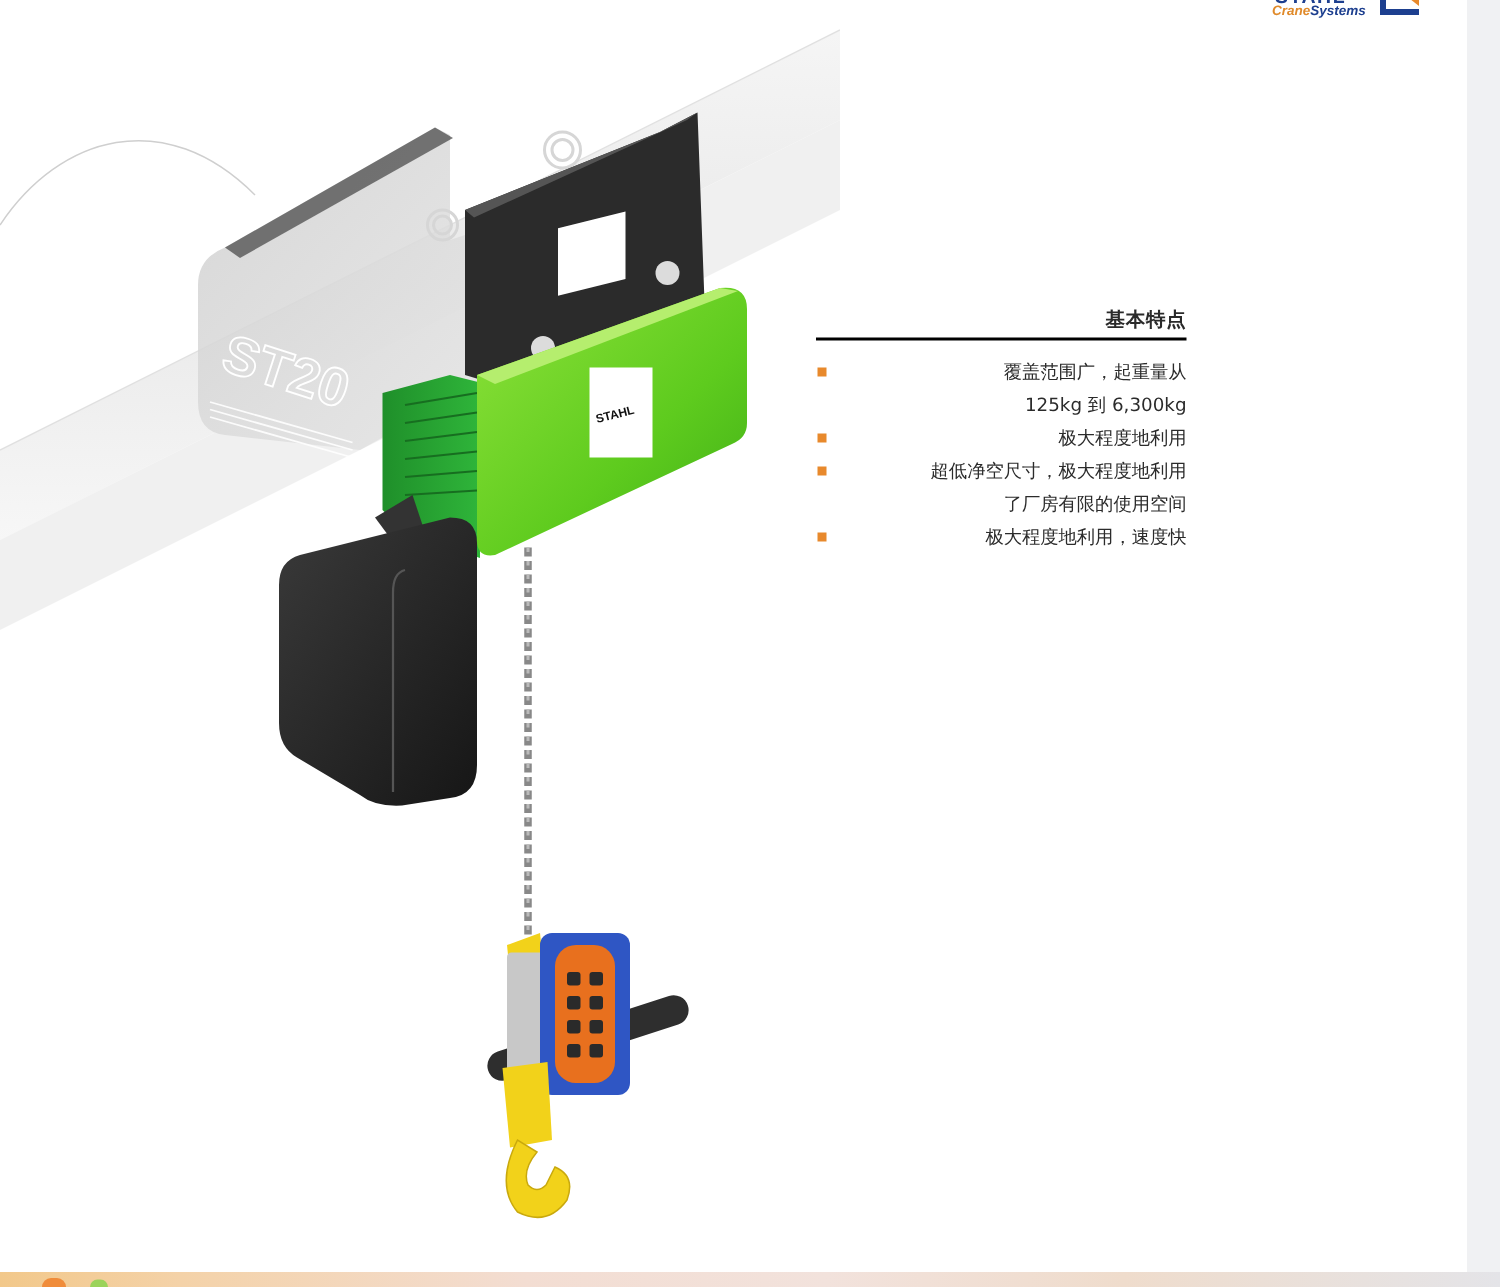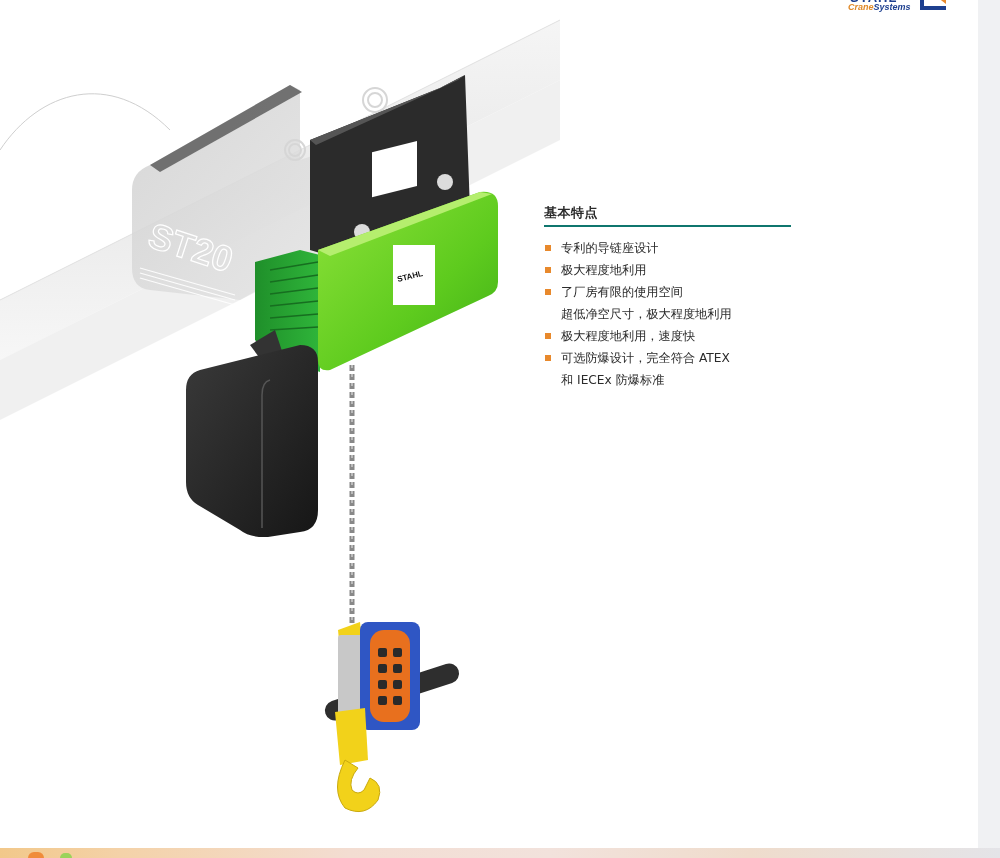--- a/index.html
+++ b/index.html
@@ -1,33 +1,33 @@
 <!DOCTYPE html>
 <html><head>
 <meta charset="utf-8">
 <style>
   html, body { margin:0; padding:0; }
   body { width:1000px; height:858px; position:relative; overflow:hidden; background:#ffffff; font-family:"DejaVu Sans", sans-serif; }
-  .page { position:absolute; left:0; top:0; width:978px; height:848px; background:#ffffff; overflow:hidden; }
+  .page { position:absolute; left:0; top:0; width:978px; height:848px; background:#ffffff; overflow:hidden;text-align:right; }
   .right-strip { position:absolute; left:978px; top:0; width:22px; height:858px; background:#f0f1f3; }
   .bottom-strip { position:absolute; left:0; top:848px; width:1000px; height:10px;
     background:linear-gradient(90deg,#f2c88a 0%,#f4d2a8 12%,#f3ddd2 35%,#f2e2dc 55%,#efdccc 75%,#e4e4e8 100%); }
   .bottom-dot1 { position:absolute; left:28px; top:852px; width:16px; height:6px; border-radius:8px 8px 0 0; background:#f08c3a; }
   .bottom-dot2 { position:absolute; left:60px; top:853px; width:12px; height:5px; border-radius:6px 6px 0 0; background:#9bd35a; }
 
   
   .logo { position:absolute; left:840px; top:-6px; width:115px; height:22px; }
   .logo .brand { position:absolute; left:10px; top:-4px; font-family:"Liberation Sans", sans-serif; font-weight:bold; font-size:13px; color:#1d3f8f; letter-spacing:1px; }
   .logo .sub { position:absolute; left:8px; top:8px; font-family:"Liberation Sans", sans-serif; font-weight:bold; font-style:italic; font-size:9px; color:#e08a2a; }
   .logo .sub b { color:#1d3f8f; }
   .logo .mark { position:absolute; left:80px; top:-4px; width:28px; height:20px; }
 
   
   .features { position:absolute; left:544px; top:204px; width:247px; }
-  .features .title { font-size:13px; font-weight:bold; color:#2a2a2a; padding-bottom:3px; border-bottom:2px solid #0f766e; letter-spacing:0.5px; }
+  .features .title { font-size:13px; font-weight:bold; color:#2a2a2a; padding-bottom:3px; border-bottom:2px solid #000000; letter-spacing:0.5px; }
   .features ul { list-style:none; margin:0; padding:0; margin-top:10px; }
   .features li { position:relative; padding-left:17px; font-size:12.2px; line-height:22px; color:#2b2b2b; }
   .features li .bullet { position:absolute; left:1px; top:8px; width:6px; height:6px; background:#e8892c; }
   .features li .line { display:block; }
 
   .illustration { position:absolute; left:0; top:0; width:560px; height:848px; }
 </style>
 </head>
 <body>
 
@@ -135,39 +135,35 @@
 
     <path d="M335 712 L365 708 L368 760 L340 765 Z" fill="#f2d21a"></path>
     <path d="M345 760 Q330 790 345 808 Q365 818 378 800 Q384 784 370 778 L364 790 Q358 796 352 790 Q348 780 358 768 Z" fill="#f2d21a" stroke="#c9a90d" stroke-width="1"></path>
   </svg>
 
   <div class="features">
     <div class="title">基本特点</div>
     <ul>
       <li>
           <span class="bullet"></span>
-          <span class="line">专利的导链座设计</span>
+          <span class="line">覆盖范围广，起重量从</span>
+          <span class="line">125kg 到 6,300kg</span>
         </li>
       <li>
           <span class="bullet"></span>
           <span class="line">极大程度地利用</span>
         </li>
       <li>
           <span class="bullet"></span>
+          <span class="line">超低净空尺寸，极大程度地利用</span>
           <span class="line">了厂房有限的使用空间</span>
-          <span class="line">超低净空尺寸，极大程度地利用</span>
         </li>
       <li>
           <span class="bullet"></span>
           <span class="line">极大程度地利用，速度快</span>
-        </li>
-      <li>
-          <span class="bullet"></span>
-          <span class="line">可选防爆设计，完全符合 ATEX</span>
-          <span class="line">和 IECEx 防爆标准</span>
         </li>
     </ul>
   </div>
 </div>
 
 <div class="right-strip"></div>
 <div class="bottom-strip"></div>
 <div class="bottom-dot1"></div>
 <div class="bottom-dot2"></div>
 

